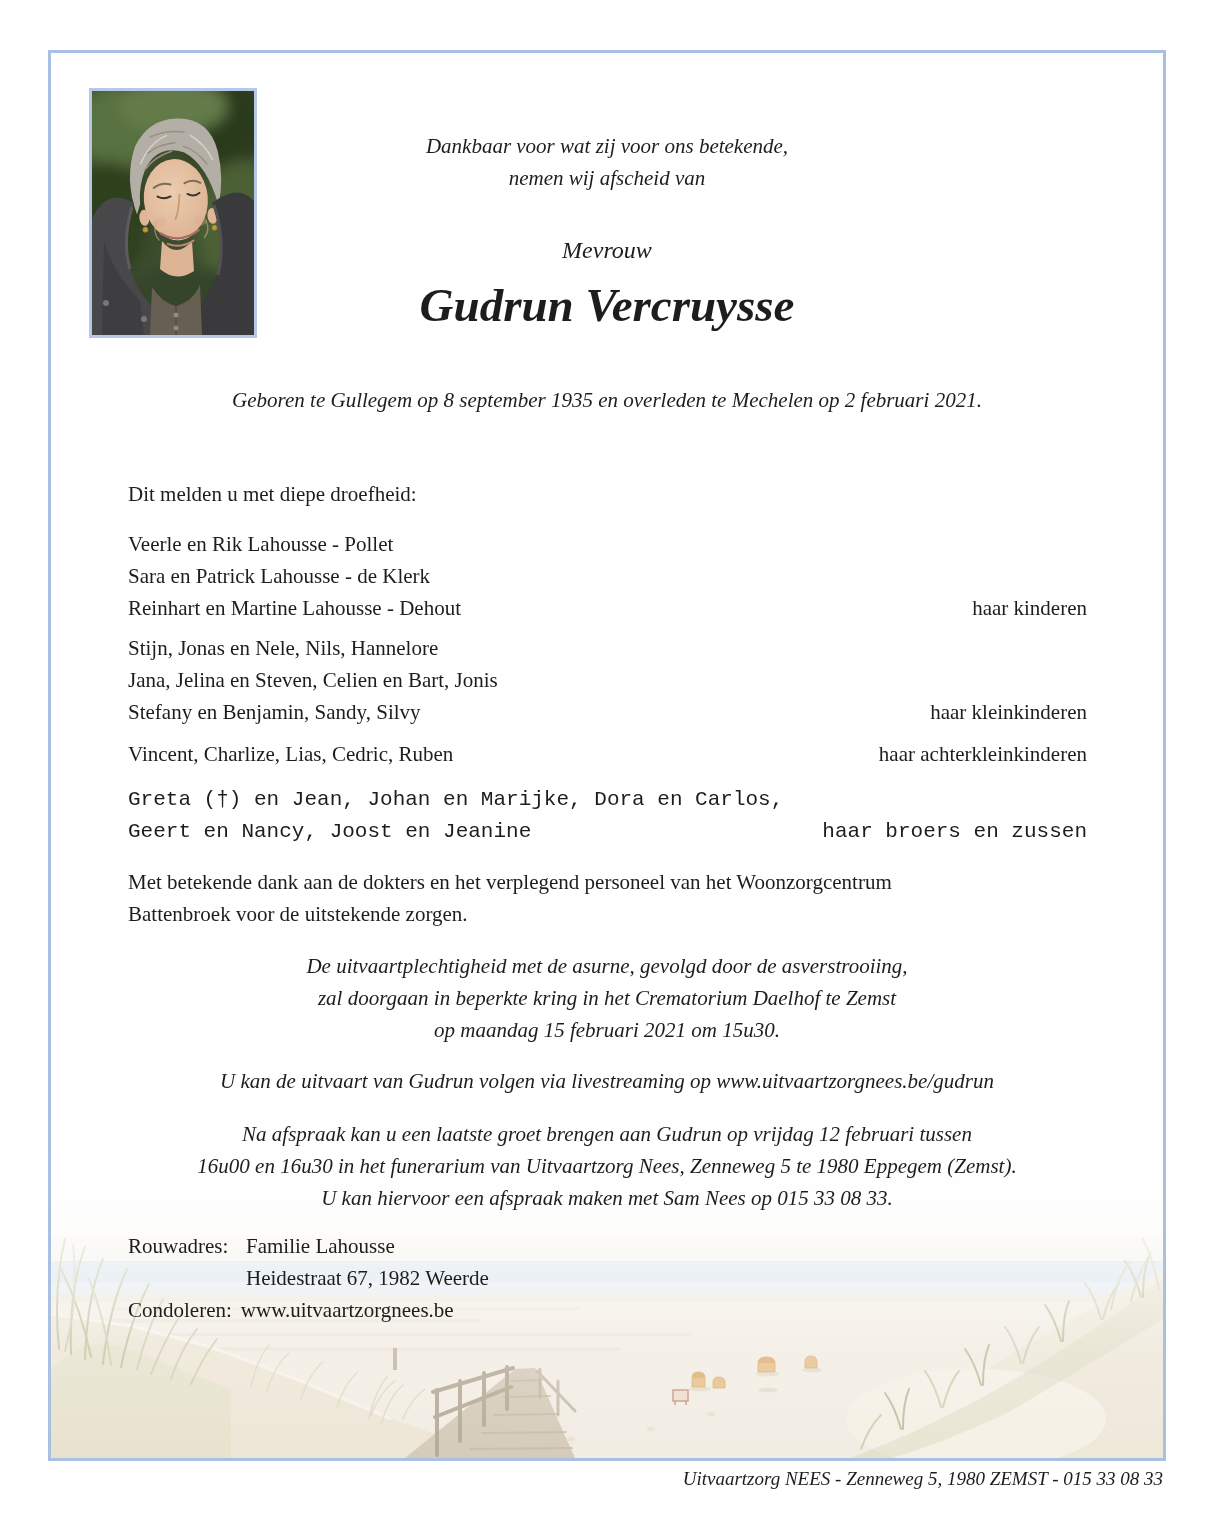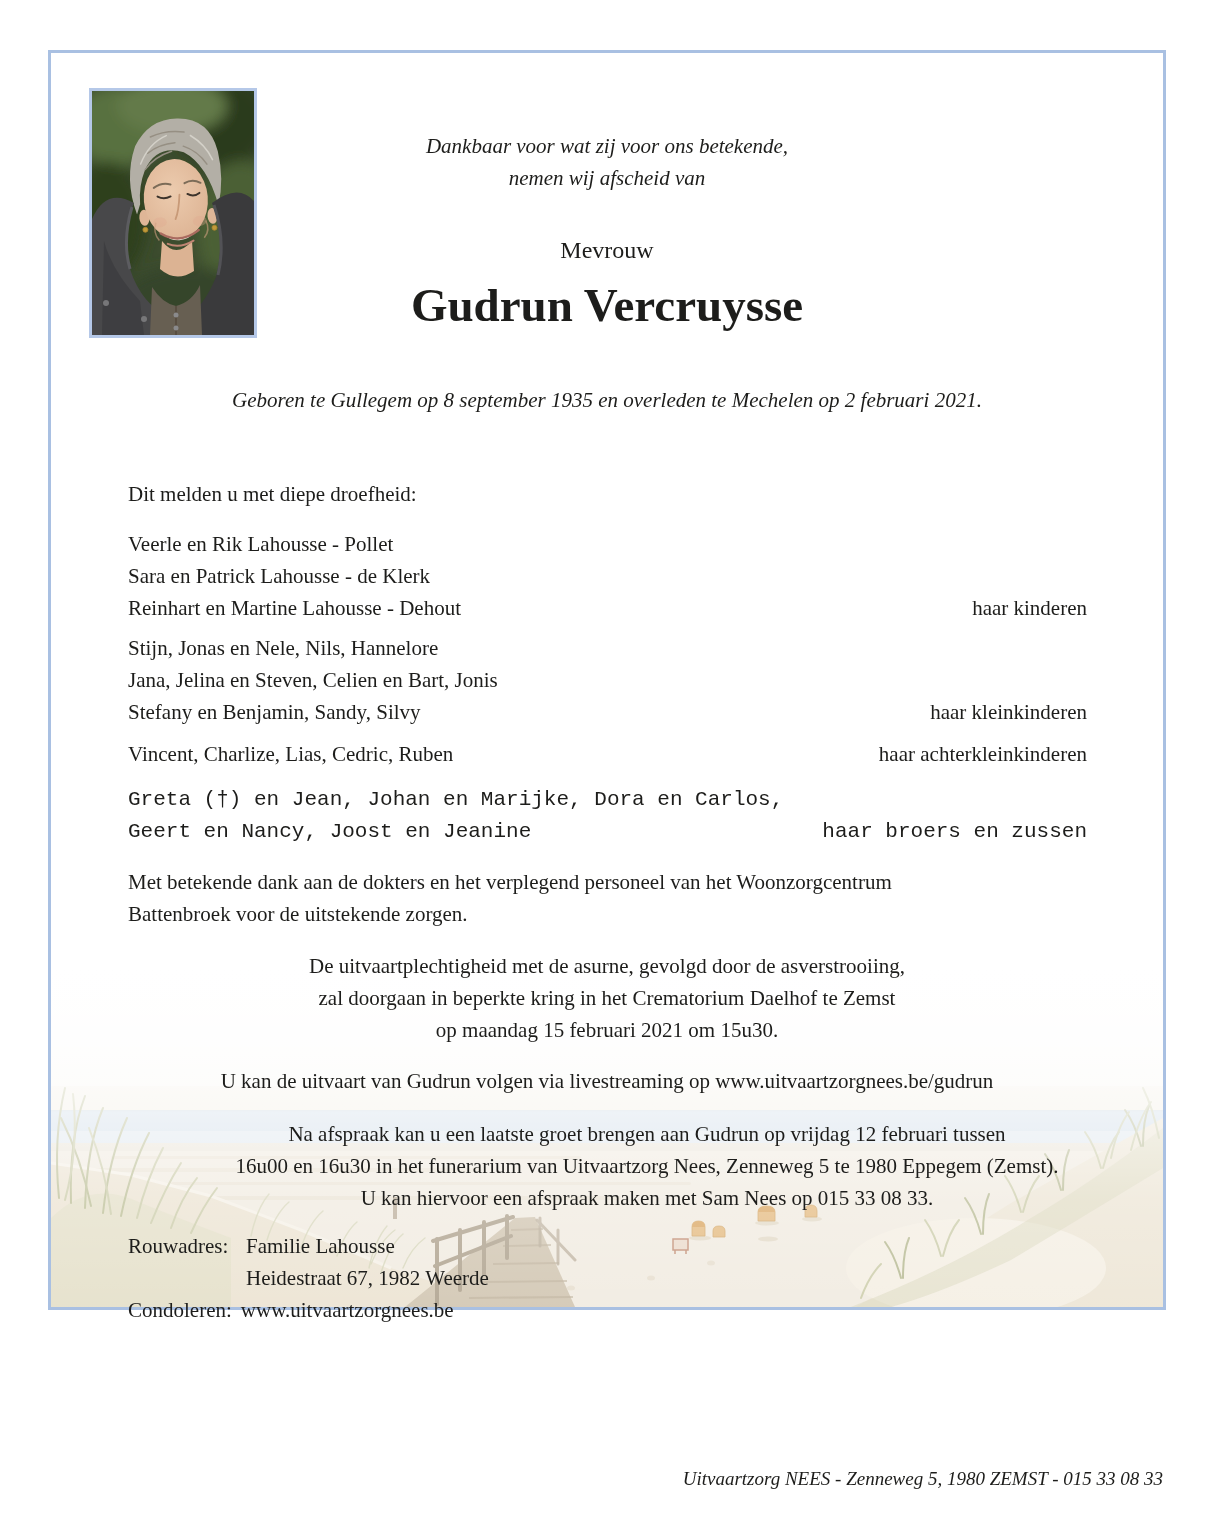--- a/index.html
+++ b/index.html
@@ -4,54 +4,54 @@
 <style>
   html,body{margin:0;padding:0;}
   body{
     width:1214px;height:1515px;background:#ffffff;
     font-family:"Liberation Serif","DejaVu Serif",serif;
     color:#1d1d1b;
   }
   .page{position:relative;width:1214px;height:1515px;overflow:hidden;background:#fff;}
 
   .card{
-    position:absolute;left:48px;top:50px;width:1118px;height:1260px;
+    position:absolute;left:48px;top:50px;width:1118px;height:1411px;
     box-sizing:border-box;border:3px solid #a9c0e2;background:#fff;
   }
   .beach{position:absolute;left:0;bottom:0;width:1112px;height:339px;z-index:0;}
 
   .photo{
     position:absolute;left:38px;top:35px;width:168px;height:250px;
     box-sizing:border-box;border:3px solid #b5c8e8;z-index:2;overflow:hidden;background:#3c4c2e;
   }
   .photo svg{display:block;width:100%;height:100%;}
 
   .txt{position:absolute;z-index:2;}
-  .center{left:0;width:1112px;text-align:center;}
+  .center{left:0;width:1112px;text-align:center;font-style:italic;}
   .italic{font-style:italic;}
 
   .intro{top:77px;font-size:21px;line-height:31px;}
   .salutation{top:182px;font-size:24px;line-height:30px;}
   .deceased-name{top:224px;font-size:47px;line-height:56px;font-weight:bold;margin:0;}
   .dates{top:332px;font-size:21px;line-height:30px;}
 
   .body-col{left:77px;width:959px;font-size:21px;}
   .row{line-height:32px;white-space:nowrap;}
   .labeled{display:flex;justify-content:space-between;align-items:baseline;gap:22px;}
   .relation{text-align:right;}
 
   .announcement{top:429px;}
   .g1{top:475px;}
   .g2{top:579px;}
   .g3{top:685px;}
   .g4{top:731px;font-family:Liberation Mono, monospace;}
   .thanks{top:813px;}
   .ceremony{top:897px;font-size:21px;}
   .livestream{top:1012px;font-size:21px;line-height:32px;}
-  .visitation{top:1065px;font-size:21px;padding-left:40px;}
+  .visitation{top:1065px;font-size:21px;}
   .mourning{top:1177px;}
   .lbl{display:inline-block;width:118px;}
   .indent{margin-left:118px;margin-top:46px;}
   .lbl2{margin-right:9px;}
 
   .footer{
     position:absolute;top:1468px;right:51px;z-index:2;
     font-size:19px;font-style:italic;color:#1d1d1b;
   }
 </style>

